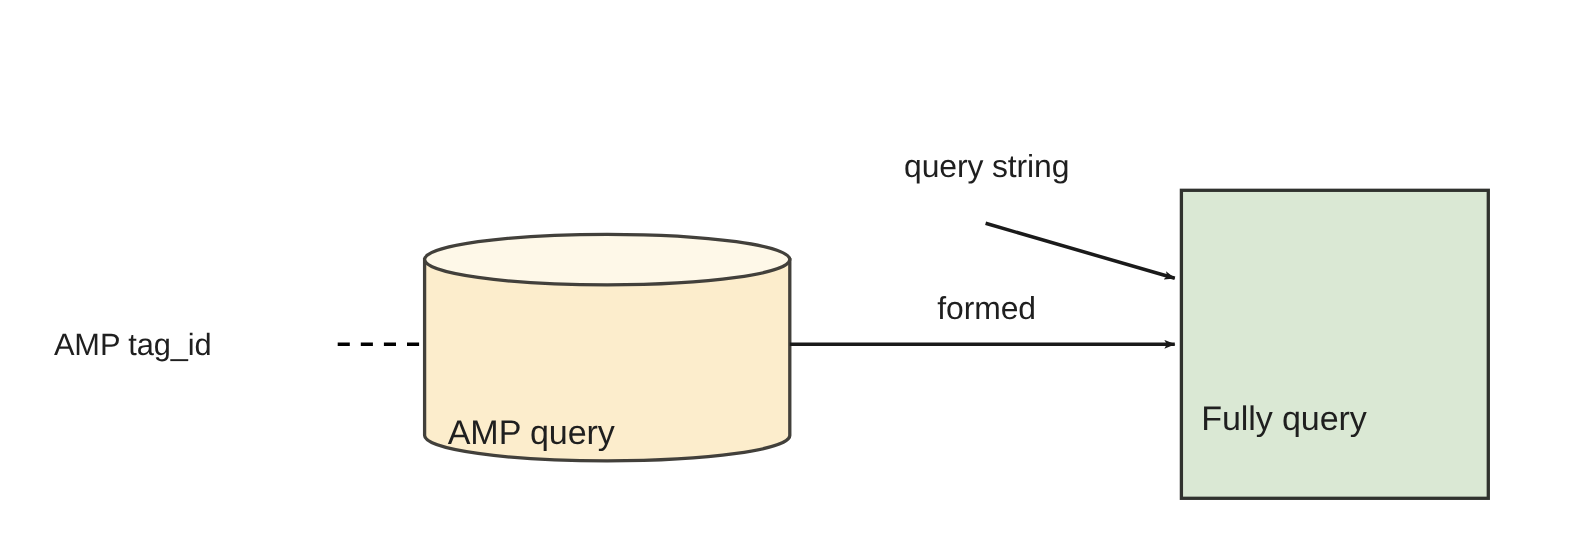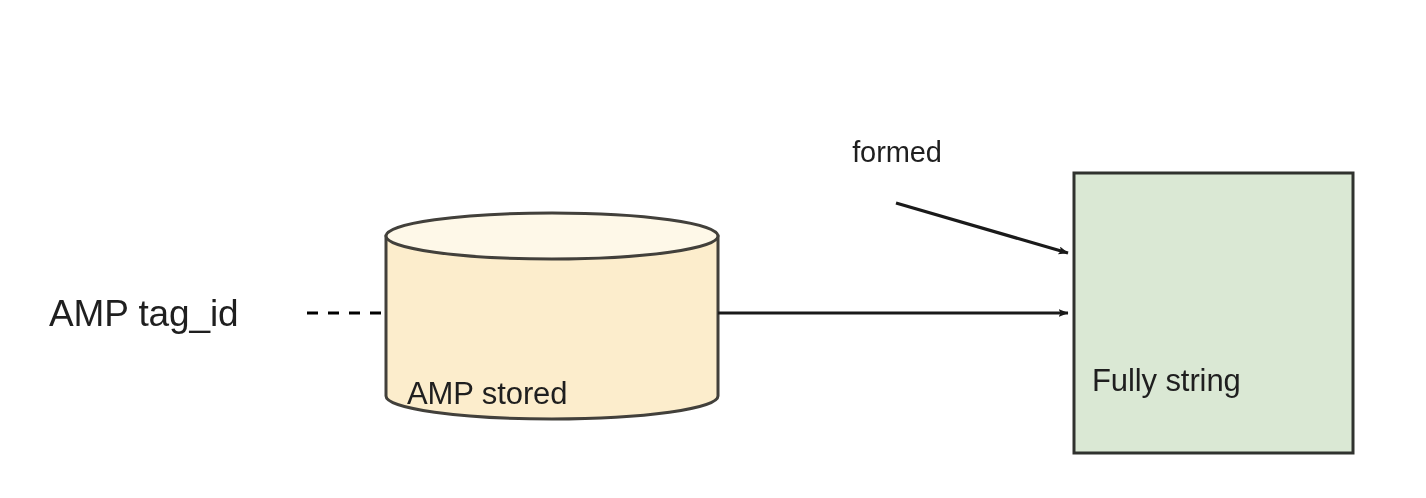--- a/index.html
+++ b/index.html
@@ -30,21 +30,21 @@
     color: #1f1f1f;
     font-family: "Liberation Sans", sans-serif;
     font-size: 31px;
     line-height: 44px;
     white-space: pre;
     letter-spacing: -0.1px;
   }
   #tagid-label {
     left: 49px;
     top: 294px;
-    font-size: 37px;
+    font-size: 28px;
     line-height: 40px;
   }
   #cylinder-label {
     left: 407px;
     top: 284px;
   }
   #box-label {
     left: 1092px;
     top: 271px;
   }
@@ -78,26 +78,27 @@
     <line x1="718" y1="313" x2="1068" y2="313" stroke="#1a1a1a" stroke-width="3.2" marker-end="url(#arrow)"></line>
 
     <line x1="896" y1="203" x2="1068" y2="253" stroke="#1a1a1a" stroke-width="3.2" marker-end="url(#arrow)"></line>
 
     <rect x="1074" y="173" width="279" height="280" fill="#dae8d4" stroke="#30322e" stroke-width="3"></rect>
   </svg>
 
   <div class="node-text" id="tagid-label">AMP tag_id</div>
 
   <div class="node-text" id="cylinder-label">
-    <div>AMP stored</div>
+    <div>AMP query</div>
     
   </div>
 
   <div class="node-text" id="box-label">
-    <div>Fully string</div>
+    <div>Fully query</div>
     <div>ORTB</div>
   </div>
 
   <div class="node-text" id="params-label">
+    <div>query string</div>
     <div>formed</div>
   </div>
 
 </div>
 
 </body></html>

